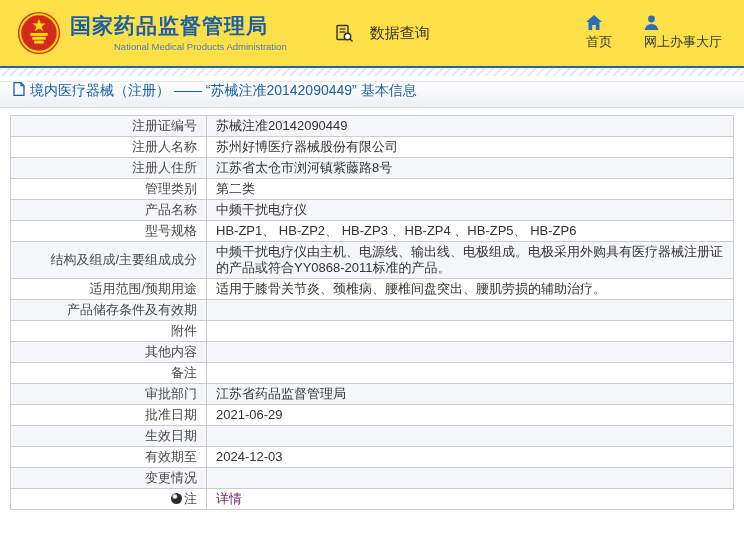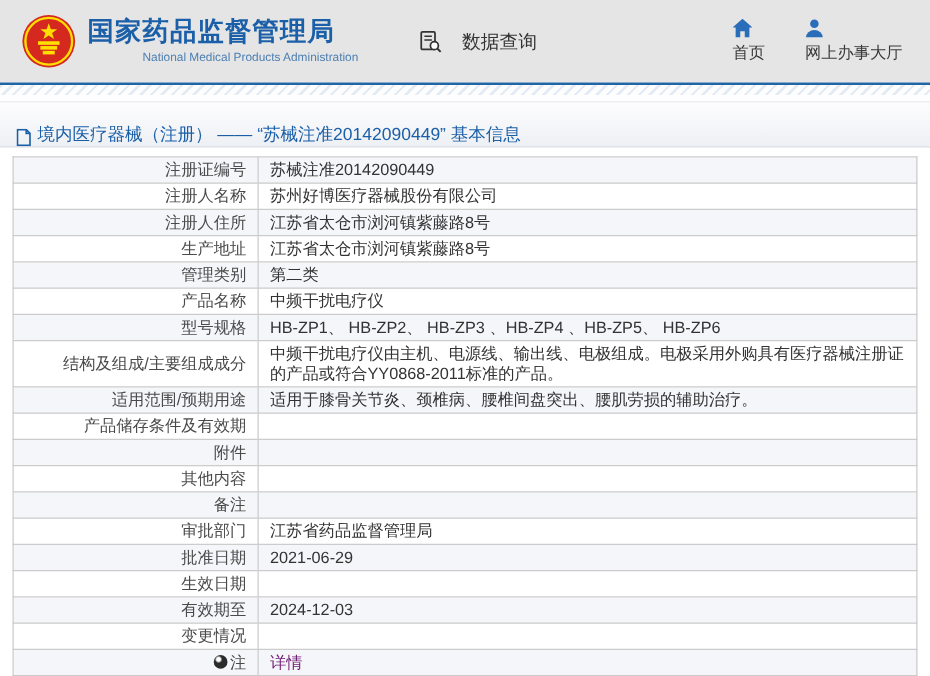--- a/index.html
+++ b/index.html
@@ -1,37 +1,37 @@
 <!DOCTYPE html>
 <html><head>
 <meta charset="utf-8">
 <style>
   * { margin:0; padding:0; box-sizing:border-box; }
   html,body { width:744px; height:541px; background:#fff;
     font-family:"Liberation Sans","DejaVu Sans",sans-serif; }
 
   
-  .header { height:66px; display:flex; align-items:center; background:#e5e5e5; }
+  .header { height:66px; display:flex; align-items:center; background:#fde047; }
   .emblem { width:46px; height:46px; margin-left:16px; flex:0 0 auto; }
   .brand { margin-left:8px; }
   .brand-title { font-size:21px; font-weight:700; color:#1b5fa8; letter-spacing:1px; line-height:1.15; }
   .brand-sub { font-size:9.5px; color:#4d80b3; margin-top:2px;padding-left:44px; }
   .dataquery { display:flex; align-items:center; gap:16px; margin-left:48px; }
   .dataquery-label { font-size:15px; color:#333; }
   .topnav { margin-left:auto; margin-right:22px; display:flex; gap:32px; }
   .topnav-item { display:flex; flex-direction:column; align-items:flex-start; gap:3px; cursor:pointer; }
   .topnav-label { font-size:13px; color:#3a3a3a; white-space:nowrap; }
 
   
   .divider-line { height:2px; background:#2265a5; }
   .divider-hatch { height:8px;
     background:repeating-linear-gradient(135deg,#e3ebf4 0 2px,#fdfdfd 2px 6px); }
 
   
-  .crumb-bar { margin-top:5px; height:37px; display:flex; align-items:flex-end; gap:5px;
+  .crumb-bar { margin-top:5px; height:27px; display:flex; align-items:flex-start; gap:5px;
     padding-left:13px; background:linear-gradient(180deg,#fdfdfe 0%,#edf0f4 100%);
     border-top:1px solid #e6e9ed; border-bottom:1px solid #d9dce1; }
   .crumb-text { font-size:14px; color:#1b5fa8; }
 
   
   .table-wrap { margin:7px 10px 0 10px; }
   table { width:100%; border-collapse:collapse; table-layout:fixed;border-radius:26px; }
   tr:nth-child(odd)  { background:#f5f6f9; }
   tr:nth-child(even) { background:#ffffff; }
   th,td { border:1px solid #ccc; font-weight:400; font-size:13px;
@@ -108,24 +108,20 @@
         </tr>
         <tr>
           <th>注册人名称</th>
           <td>苏州好博医疗器械股份有限公司</td>
         </tr>
         <tr>
           <th>注册人住所</th>
           <td>江苏省太仓市浏河镇紫藤路8号</td>
         </tr>
         <tr>
-          <th>生产地址</th>
-          <td>江苏省太仓市浏河镇紫藤路8号</td>
-        </tr>
-        <tr>
           <th>管理类别</th>
           <td>第二类</td>
         </tr>
         <tr>
           <th>产品名称</th>
           <td>中频干扰电疗仪</td>
         </tr>
         <tr>
           <th>型号规格</th>
           <td>HB-ZP1、 HB-ZP2、 HB-ZP3 、HB-ZP4 、HB-ZP5、 HB-ZP6</td>

